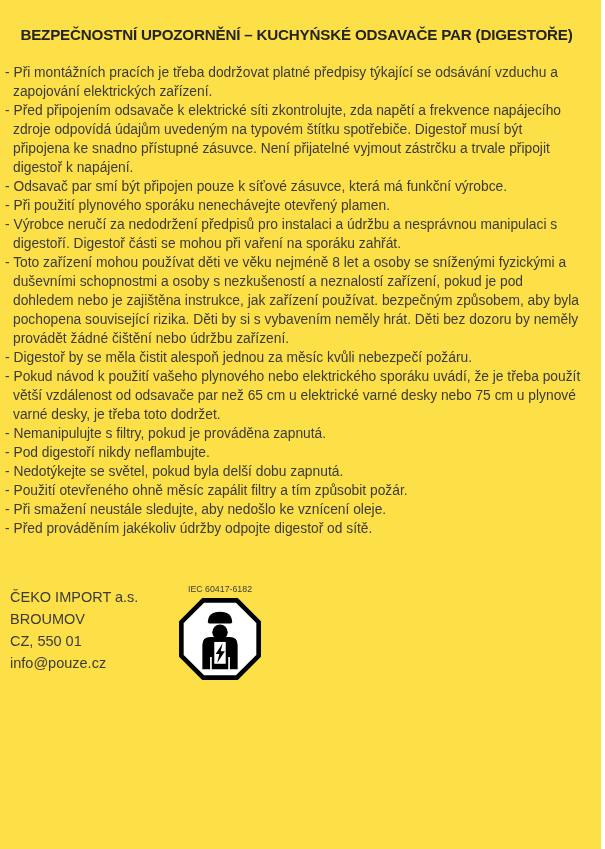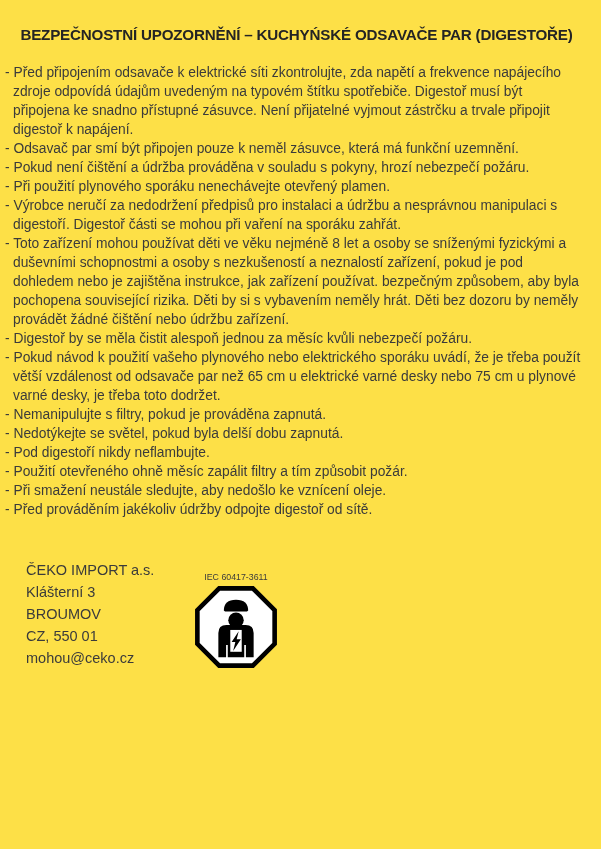--- a/index.html
+++ b/index.html
@@ -33,23 +33,22 @@
     padding-right: 6px;
   }
   .bullet {
     margin: 0;
     padding-left: 8px;
     text-indent: -8px;
   }
   .footer {
     margin-top: 40px;
     display: flex;
-    align-items: flex-end;
+    align-items: center;
     padding-left: 5px;
-    margin-left: 16px;
   }
   .company-block {
     width: 152px;
     font-size: 14.5px;
     line-height: 22px;
     color: #3b3b3b;
   }
   .symbol-block {
     margin-left: 10px;
     width: 96px;
@@ -70,47 +69,46 @@
   }
 </style>
 </head>
 <body>
 
 <div class="page">
 
   <h1 class="doc-title">BEZPEČNOSTNÍ UPOZORNĚNÍ – KUCHYŃSKÉ ODSAVAČE PAR (DIGESTOŘE)</h1>
 
   <div class="bullets">
+    <p class="bullet">- Při montážních pracích je třeba dodržovat platné předpisy týkající se odsávání vzduchu a zapojování elektrických zařízení.</p>
     <p class="bullet">- Před připojením odsavače k elektrické síti zkontrolujte, zda napětí a frekvence napájecího zdroje odpovídá údajům uvedeným na typovém štítku spotřebiče. Digestoř musí být připojena ke snadno přístupné zásuvce. Není přijatelné vyjmout zástrčku a trvale připojit digestoř k napájení.</p>
-    <p class="bullet">- Odsavač par smí být připojen pouze k neměl zásuvce, která má funkční uzemnění.</p>
-    <p class="bullet">- Pokud není čištění a údržba prováděna v souladu s pokyny, hrozí nebezpečí požáru.</p>
+    <p class="bullet">- Odsavač par smí být připojen pouze k síťové zásuvce, která má funkční výrobce.</p>
     <p class="bullet">- Při použití plynového sporáku nenechávejte otevřený plamen.</p>
     <p class="bullet">- Výrobce neručí za nedodržení předpisů pro instalaci a údržbu a nesprávnou manipulaci s digestoří. Digestoř části se mohou při vaření na sporáku zahřát.</p>
     <p class="bullet">- Toto zařízení mohou používat děti ve věku nejméně 8 let a osoby se sníženými fyzickými a duševními schopnostmi a osoby s nezkušeností a neznalostí zařízení, pokud je pod dohledem nebo je zajištěna instrukce, jak zařízení používat. bezpečným způsobem, aby byla pochopena související rizika. Děti by si s vybavením neměly hrát. Děti bez dozoru by neměly provádět žádné čištění nebo údržbu zařízení.</p>
     <p class="bullet">- Digestoř by se měla čistit alespoň jednou za měsíc kvůli nebezpečí požáru.</p>
     <p class="bullet">- Pokud návod k použití vašeho plynového nebo elektrického sporáku uvádí, že je třeba použít větší vzdálenost od odsavače par než 65 cm u elektrické varné desky nebo 75 cm u plynové varné desky, je třeba toto dodržet.</p>
     <p class="bullet">- Nemanipulujte s filtry, pokud je prováděna zapnutá.</p>
+    <p class="bullet">- Pod digestoří nikdy neflambujte.</p>
     <p class="bullet">- Nedotýkejte se světel, pokud byla delší dobu zapnutá.</p>
-    <p class="bullet">- Pod digestoří nikdy neflambujte.</p>
     <p class="bullet">- Použití otevřeného ohně měsíc zapálit filtry a tím způsobit požár.</p>
     <p class="bullet">- Při smažení neustále sledujte, aby nedošlo ke vznícení oleje.</p>
     <p class="bullet">- Před prováděním jakékoliv údržby odpojte digestoř od sítě.</p>
   </div>
 
   <div class="footer">
     <div class="company-block">
       <div>ČEKO IMPORT a.s.</div>
-      <div>Klášterní 3</div>
       <div>BROUMOV</div>
       <div>CZ, 550 01</div>
-      <div>mohou@ceko.cz</div>
+      <div>info@pouze.cz</div>
     </div>
 
     <div class="symbol-block">
-      <div class="symbol-label">IEC 60417-3611</div>
+      <div class="symbol-label">IEC 60417-6182</div>
       <svg class="symbol-svg" viewBox="0 0 100 100" xmlns="http://www.w3.org/2000/svg" aria-hidden="true">
 
         <polygon points="30,4 70,4 96,30 96,70 70,96 30,96 4,70 4,30" fill="#ffffff" stroke="#000000" stroke-width="5.5" stroke-linejoin="miter"></polygon>
 
         <path d="M35.5 30.5 Q35.5 17.5 50 17.5 Q64.5 17.5 64.5 30.5 L63 31.5 L37 31.5 Z" fill="#000000"></path>
 
         <circle cx="50" cy="42" r="9.2" fill="#000000"></circle>
 
         <path d="M29 57 Q29 47.5 38.5 47.5 L61.5 47.5 Q71 47.5 71 57 L71 86 L61.8 86 L61.8 71.5 L59.8 71.5 L59.8 86 L40.2 86 L40.2 71.5 L38.2 71.5 L38.2 86 L29 86 Z" fill="#000000"></path>
 

